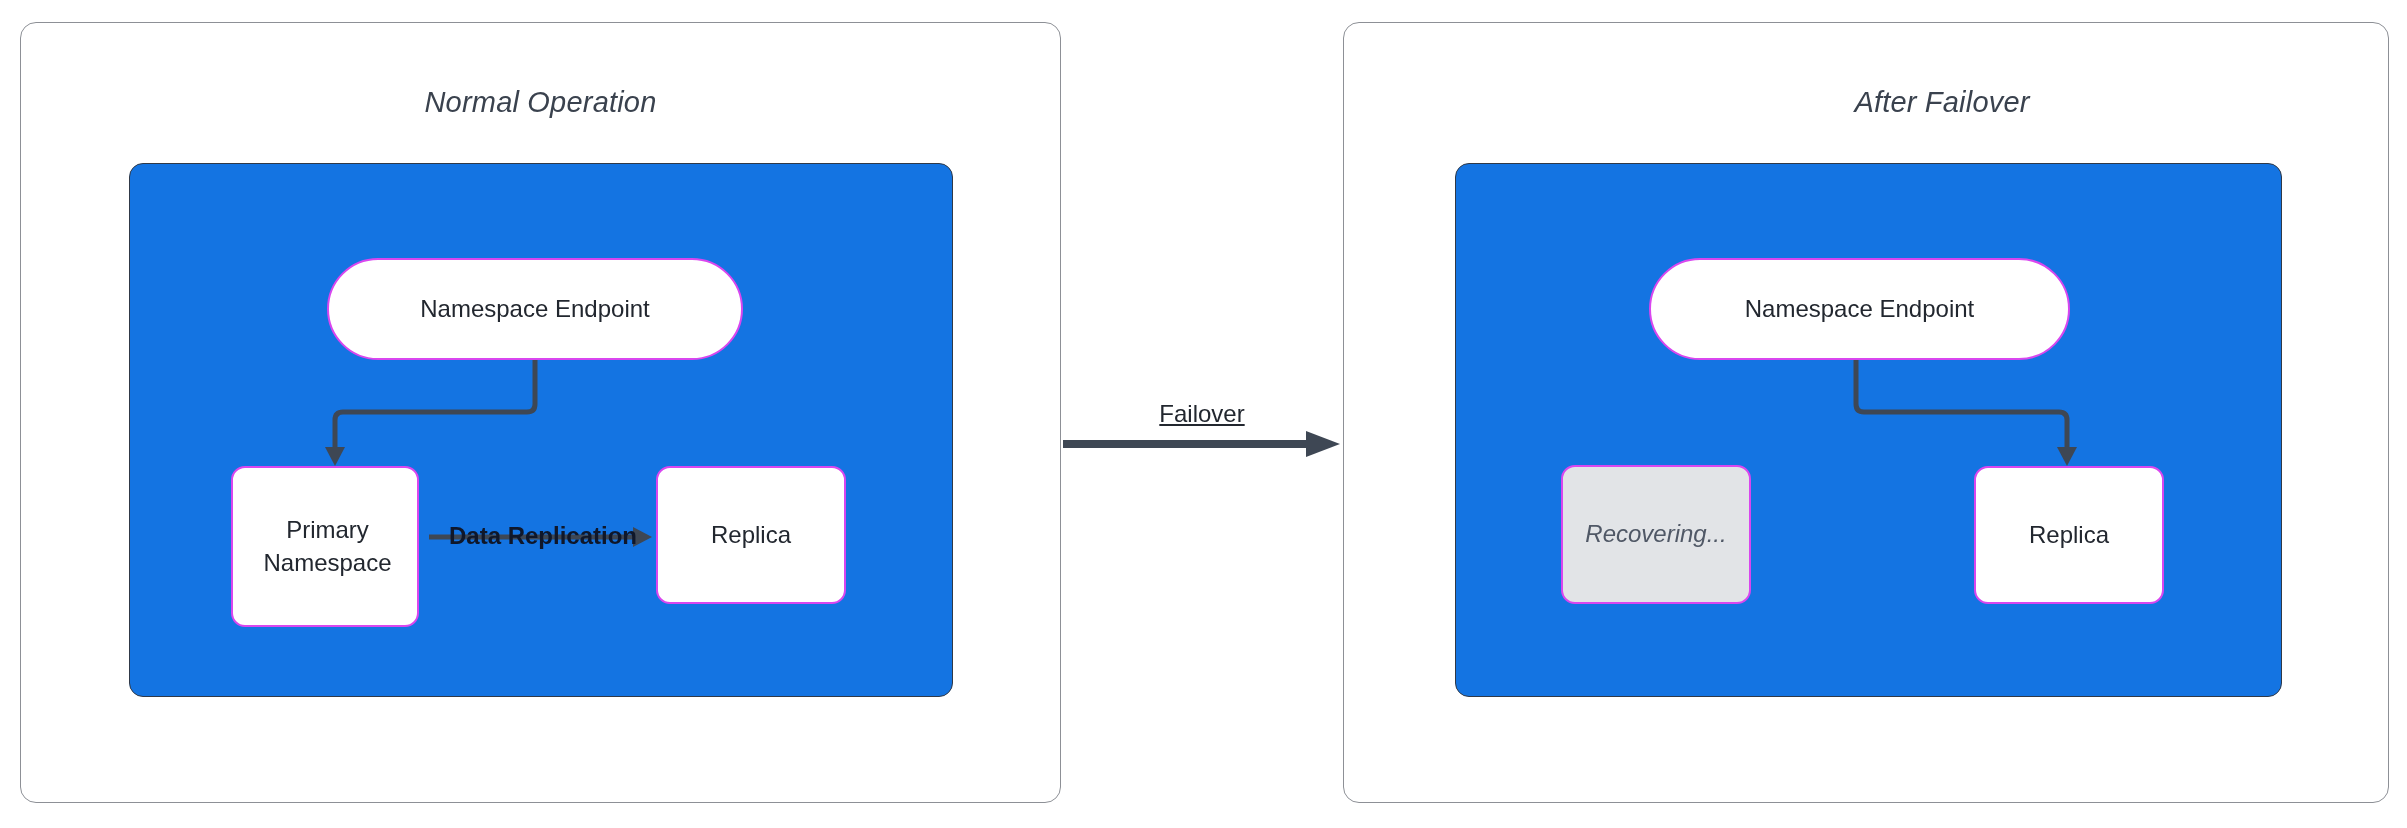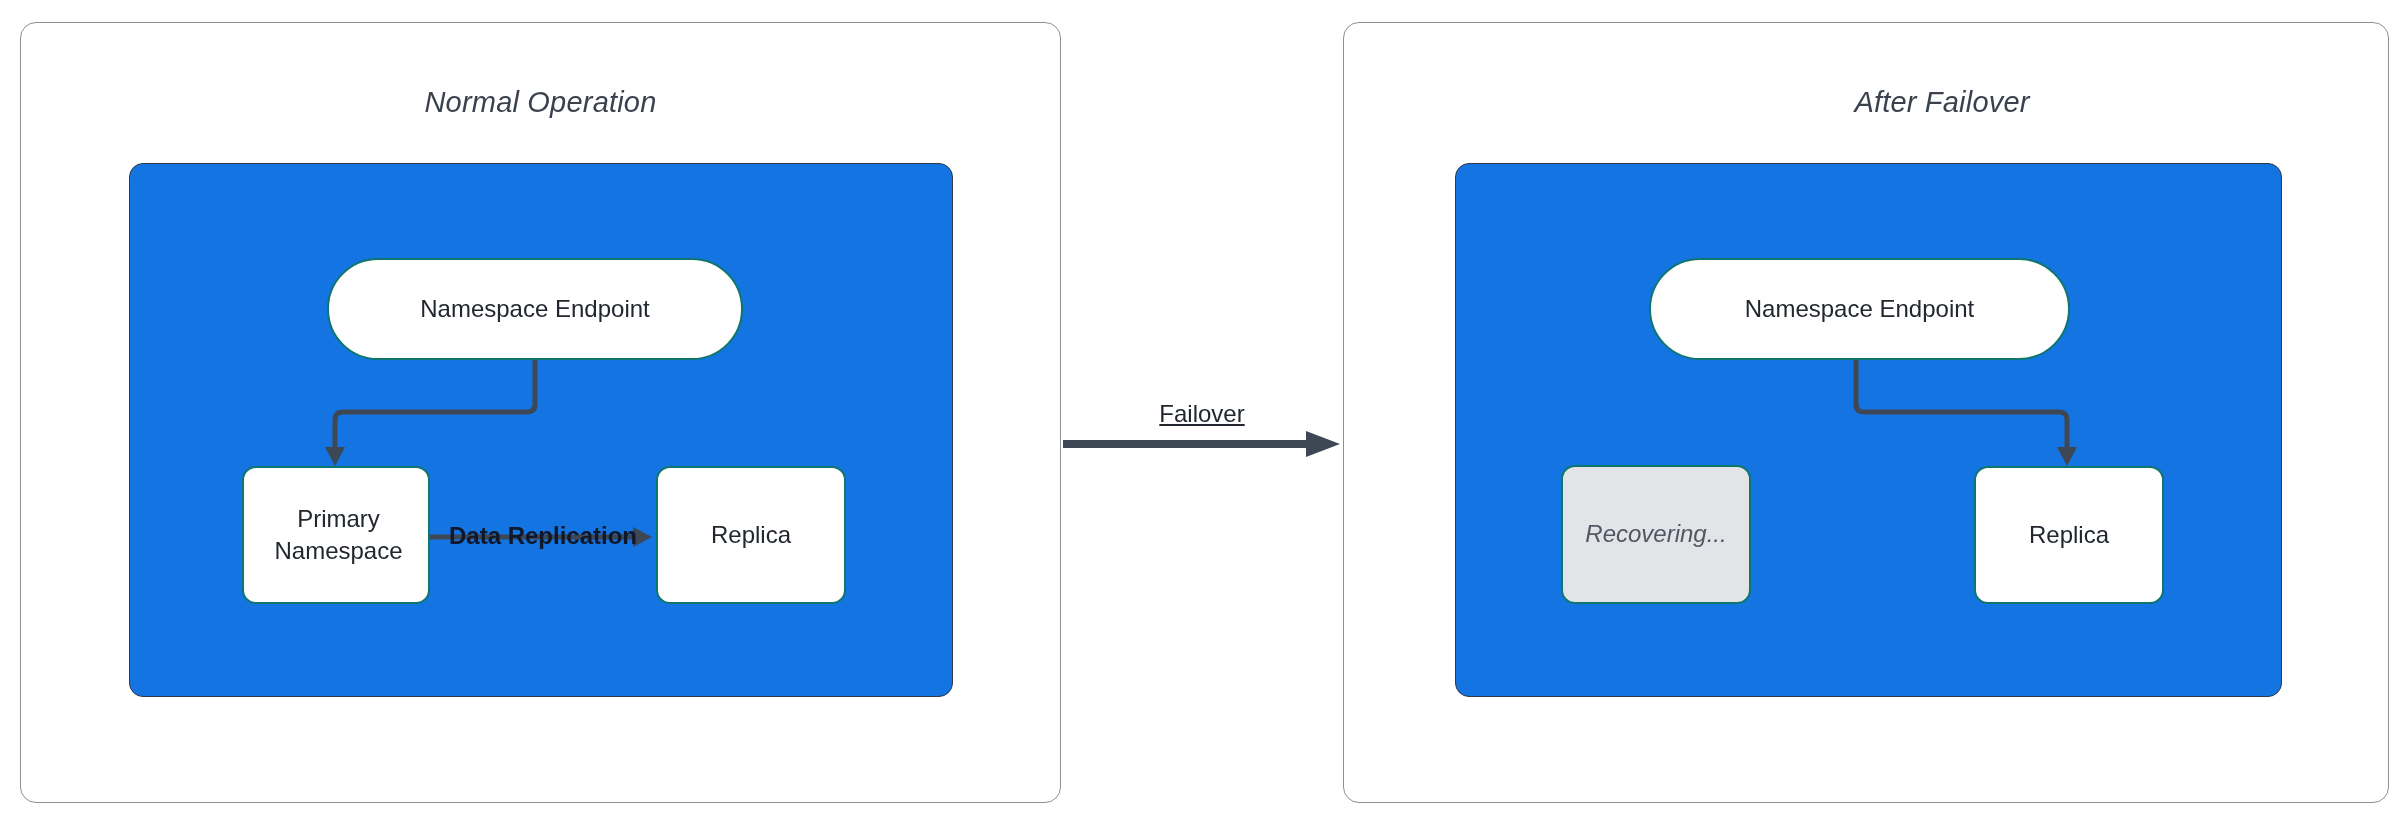--- a/index.html
+++ b/index.html
@@ -30,21 +30,21 @@
     border: 1.5px solid #303947;
     border-radius: 14px;
   }
   .node {
     position: absolute;
     display: flex;
     align-items: center;
     justify-content: center;
     text-align: center;
     background: #ffffff;
-    border: 2px solid #0f766e;
+    border: 2px solid #d946ef;
     font-size: 24px;
     line-height: 1.35;
     color: #22272f;
   }
   .pill { border-radius: 52px; }
   .rect { border-radius: 14px; padding: 8px 12px; }
   .node-gray {
     background: #e2e4e7;
     color: #505866;
     font-style: italic;
@@ -94,21 +94,21 @@
   <polygon points="1306,431 1306,457 1340,444" fill="#3e4754"></polygon>
 
   <path d="M1856,360 L1856,404 Q1856,412 1864,412 L2059,412 Q2067,412 2067,420 L2067,449" fill="none" stroke-width="5" stroke="#3e4754"></path>
   <polygon points="2057,447 2077,447 2067,466" fill="#3e4754"></polygon>
 </svg>
 
 <div class="node pill" style="left:327px; top:258px; width:416px; height:102px;">
   <span>Namespace Endpoint</span>
 </div>
 
-<div class="node rect" style="left:242px; top:466px; width:188px; height:138px;padding-left:17px;">
+<div class="node rect" style="left:231px; top:466px; width:188px; height:161px;padding-left:17px;">
   <span>Primary Namespace</span>
 </div>
 
 <div class="node rect" style="left:656px; top:466px; width:190px; height:138px;">
   <span>Replica</span>
 </div>
 
 <div class="edge-label replication" style="left:403px; top:522px; width:280px;">Data Replication</div>
 
 <div class="edge-label failover" style="left:1082px; top:400px; width:240px;text-decoration:underline;">Failover</div>

